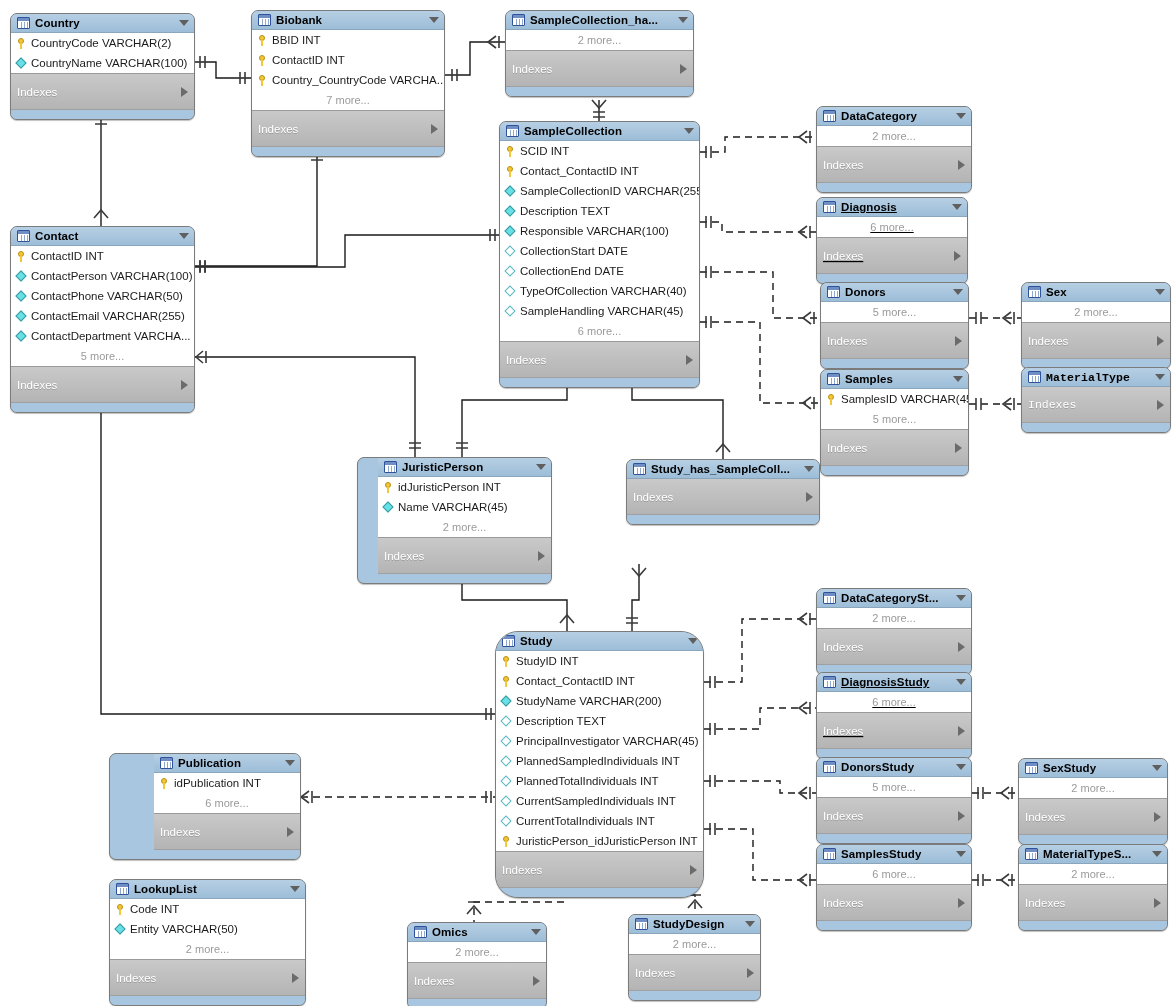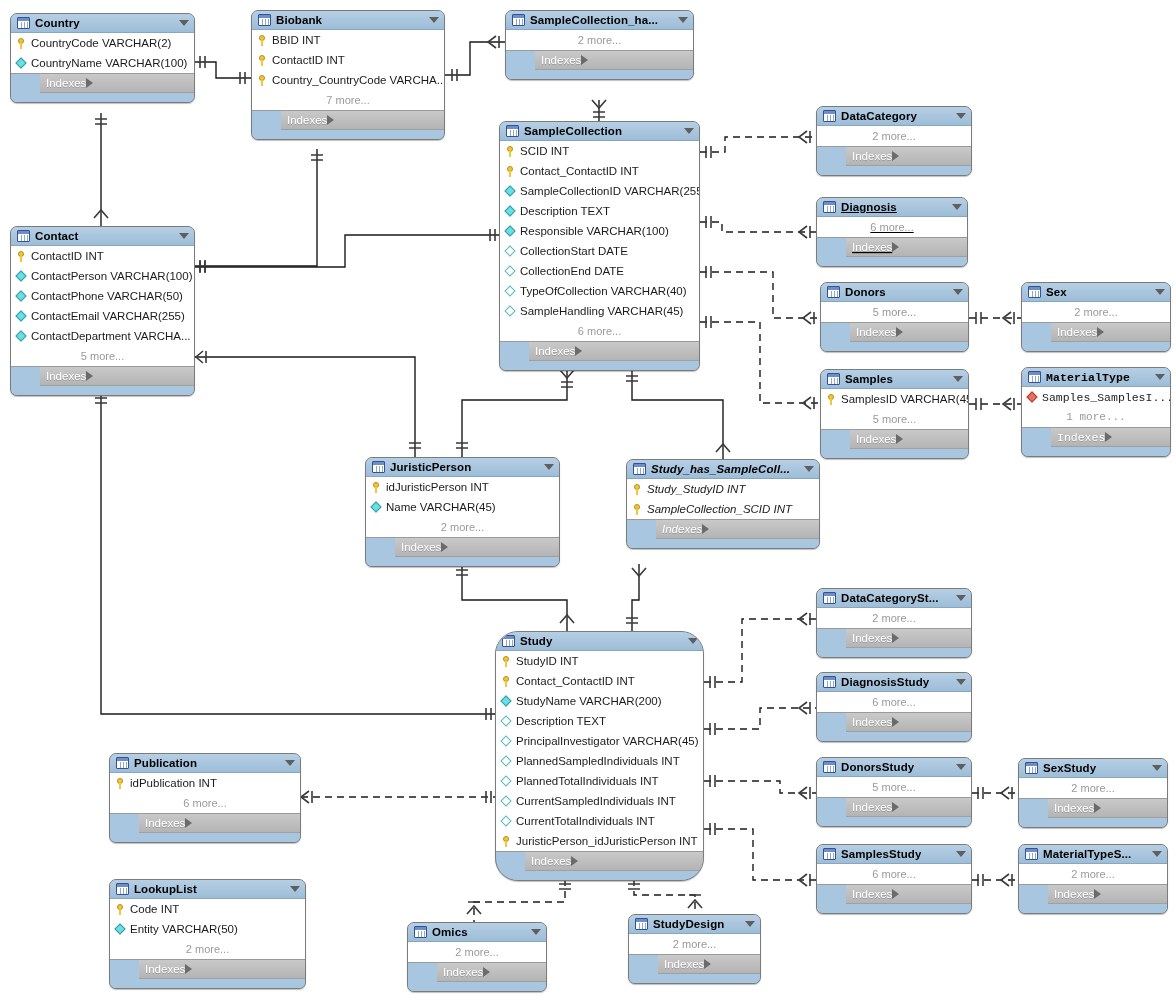--- a/index.html
+++ b/index.html
@@ -148,29 +148,28 @@
     content: "";
     position: absolute; left: 1px; top: 2px;
     width: 8px; height: 8px;
     background: #e8705e;
     border: 1px solid #a8402f;
     transform: rotate(45deg);
     box-sizing: border-box;
   }
   
   .tbl-idx {
-    height: 19px;
+    height: 36px;
     display: flex;
     align-items: center;
-    justify-content: flex-start;
+    justify-content: space-between;
     padding: 0 6px 0 6px;
     background: linear-gradient(to bottom, #c9c9c9 0%, #b4b4b4 100%);
     border-bottom: 1px solid #a0a0a0;
     box-sizing: border-box;
-    margin-left: 29px;
   }
   .idx-label {
     color: #ffffff;
     font-size: 11.5px;
     text-shadow: 0 1px 0 rgba(0,0,0,.18);
   }
   .idx-arrow {
     width: 0; height: 0;
     border-top: 5px solid transparent;
     border-bottom: 5px solid transparent;
@@ -535,34 +534,27 @@
           <span class="idx-arrow"></span>
         </div>
         <div class="tbl-foot"></div>
       </div>
       <div class="tbl" style="left: 1021px; top: 367px; width: 150px; font-family: Liberation Mono, monospace;">
         <div class="tbl-head">
           <span class="tbl-icon"></span>
           <span class="tbl-title">MaterialType</span>
           <span class="caret"></span>
         </div>
-        <div class="tbl-body">
-          <div class="col">
-            <span class="ic ic-diamond-red"></span>
-            <span>Samples_SamplesI...</span>
-          </div>
-          <div class="more">1 more...</div>
-        </div>
-        <div class="tbl-idx">
-          <span class="idx-label">Indexes</span>
-          <span class="idx-arrow"></span>
-        </div>
-        <div class="tbl-foot"></div>
-      </div>
-      <div class="tbl" style="left: 365px; top: 457px; width: 195px;">
+        <div class="tbl-idx">
+          <span class="idx-label">Indexes</span>
+          <span class="idx-arrow"></span>
+        </div>
+        <div class="tbl-foot"></div>
+      </div>
+      <div class="tbl" style="left: 357px; top: 457px; width: 195px; padding-left: 20px;">
         <div class="tbl-head">
           <span class="tbl-icon"></span>
           <span class="tbl-title">JuristicPerson</span>
           <span class="caret"></span>
         </div>
         <div class="tbl-body">
           <div class="col">
             <span class="ic ic-key"></span>
             <span>idJuristicPerson INT</span>
           </div>
@@ -571,36 +563,26 @@
             <span>Name VARCHAR(45)</span>
           </div>
           <div class="more">2 more...</div>
         </div>
         <div class="tbl-idx">
           <span class="idx-label">Indexes</span>
           <span class="idx-arrow"></span>
         </div>
         <div class="tbl-foot"></div>
       </div>
-      <div class="tbl" style="left: 626px; top: 459px; width: 194px; font-style: italic;">
+      <div class="tbl" style="left: 626px; top: 459px; width: 194px;">
         <div class="tbl-head">
           <span class="tbl-icon"></span>
           <span class="tbl-title">Study_has_SampleColl...</span>
           <span class="caret"></span>
         </div>
-        <div class="tbl-body">
-          <div class="col">
-            <span class="ic ic-key"></span>
-            <span>Study_StudyID INT</span>
-          </div>
-          <div class="col">
-            <span class="ic ic-key"></span>
-            <span>SampleCollection_SCID INT</span>
-          </div>
-        </div>
         <div class="tbl-idx">
           <span class="idx-label">Indexes</span>
           <span class="idx-arrow"></span>
         </div>
         <div class="tbl-foot"></div>
       </div>
       <div class="tbl" style="left: 816px; top: 588px; width: 156px;">
         <div class="tbl-head">
           <span class="tbl-icon"></span>
           <span class="tbl-title">DataCategorySt...</span>
@@ -608,21 +590,21 @@
         </div>
         <div class="tbl-body">
           <div class="more">2 more...</div>
         </div>
         <div class="tbl-idx">
           <span class="idx-label">Indexes</span>
           <span class="idx-arrow"></span>
         </div>
         <div class="tbl-foot"></div>
       </div>
-      <div class="tbl" style="left: 816px; top: 672px; width: 156px;">
+      <div class="tbl" style="left: 816px; top: 672px; width: 156px; text-decoration: underline;">
         <div class="tbl-head">
           <span class="tbl-icon"></span>
           <span class="tbl-title">DiagnosisStudy</span>
           <span class="caret"></span>
         </div>
         <div class="tbl-body">
           <div class="more">6 more...</div>
         </div>
         <div class="tbl-idx">
           <span class="idx-label">Indexes</span>
@@ -737,21 +719,21 @@
             <span class="ic ic-key"></span>
             <span>JuristicPerson_idJuristicPerson INT</span>
           </div>
         </div>
         <div class="tbl-idx">
           <span class="idx-label">Indexes</span>
           <span class="idx-arrow"></span>
         </div>
         <div class="tbl-foot"></div>
       </div>
-      <div class="tbl" style="left: 109px; top: 753px; width: 192px;">
+      <div class="tbl" style="left: 109px; top: 753px; width: 192px; padding-left: 44px;">
         <div class="tbl-head">
           <span class="tbl-icon"></span>
           <span class="tbl-title">Publication</span>
           <span class="caret"></span>
         </div>
         <div class="tbl-body">
           <div class="col">
             <span class="ic ic-key"></span>
             <span>idPublication INT</span>
           </div>

